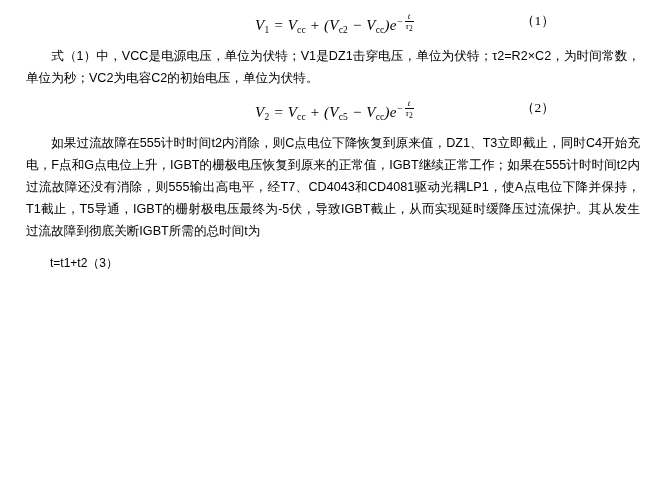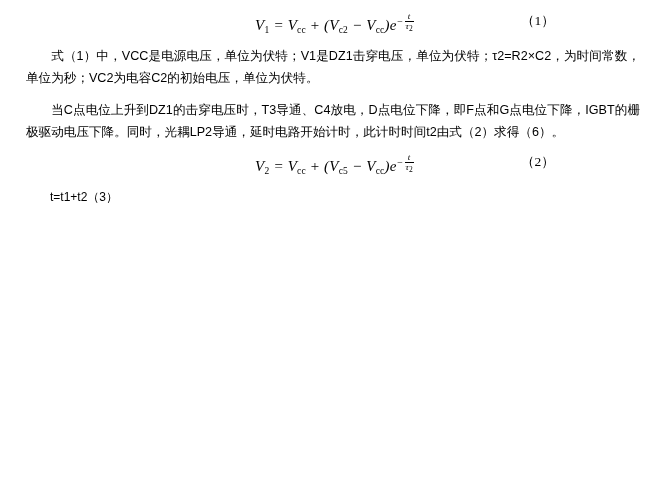--- a/index.html
+++ b/index.html
@@ -93,25 +93,25 @@
 
 <div class="page">
 
   <div class="formula-row">
     <span class="formula"><span>V</span><sub>1</sub> <span>=</span> <span>V</span><sub>cc</sub> <span>+ (</span><span>V</span><sub>c2</sub> <span>−</span> <span>V</span><sub>cc</sub><span>)</span><span>e</span><sup><span>−</span><span class="frac"><span class="top">t</span><span class="bot"><span>τ</span><sub>2</sub></span></span></sup></span>
     <span class="eqnum">（1）</span>
   </div>
 
   <p class="para">式（1）中，VCC是电源电压，单位为伏特；V1是DZ1击穿电压，单位为伏特；τ2=R2×C2，为时间常数，单位为秒；VC2为电容C2的初始电压，单位为伏特。</p>
 
-  <p class="para">当C点电位上升到DZ1的击穿电压时，T3导通、C4放电，D点电位下降，即F点和G点电位下降，IGBT的栅极驱动电压下降。同时，光耦LP2导通，延时电路开始计时，此计时时间t2由式（2）求得（6）。</p>
 
   <div class="formula-row">
     <span class="formula"><span>V</span><sub>2</sub> <span>=</span> <span>V</span><sub>cc</sub> <span>+ (</span><span>V</span><sub>c5</sub> <span>−</span> <span>V</span><sub>cc</sub><span>)</span><span>e</span><sup><span>−</span><span class="frac"><span class="top">t</span><span class="bot"><span>τ</span><sub>2</sub></span></span></sup></span>
     <span class="eqnum">（2）</span>
   </div>
 
 
+  <p class="para">如果过流故障在555计时时间t2内消除，则C点电位下降恢复到原来值，DZ1、T3立即截止，同时C4开始充电，F点和G点电位上升，IGBT的栅极电压恢复到原来的正常值，IGBT继续正常工作；如果在555计时时间t2内过流故障还没有消除，则555输出高电平，经T7、CD4043和CD4081驱动光耦LP1，使A点电位下降并保持，T1截止，T5导通，IGBT的栅射极电压最终为-5伏，导致IGBT截止，从而实现延时缓降压过流保护。其从发生过流故障到彻底关断IGBT所需的总时间t为</p>
 
   <p class="plain">t=t1+t2（3）</p>
 
 
 </div>
 
 </body></html>

